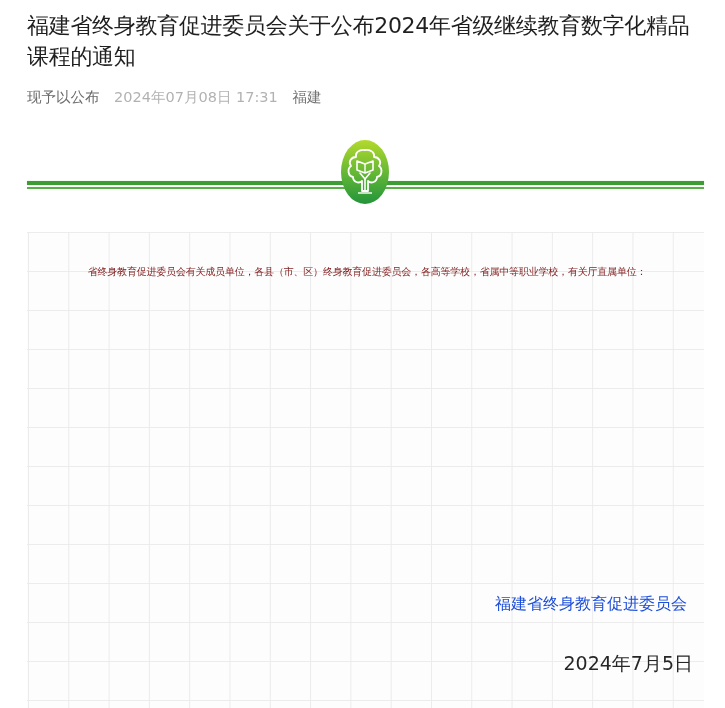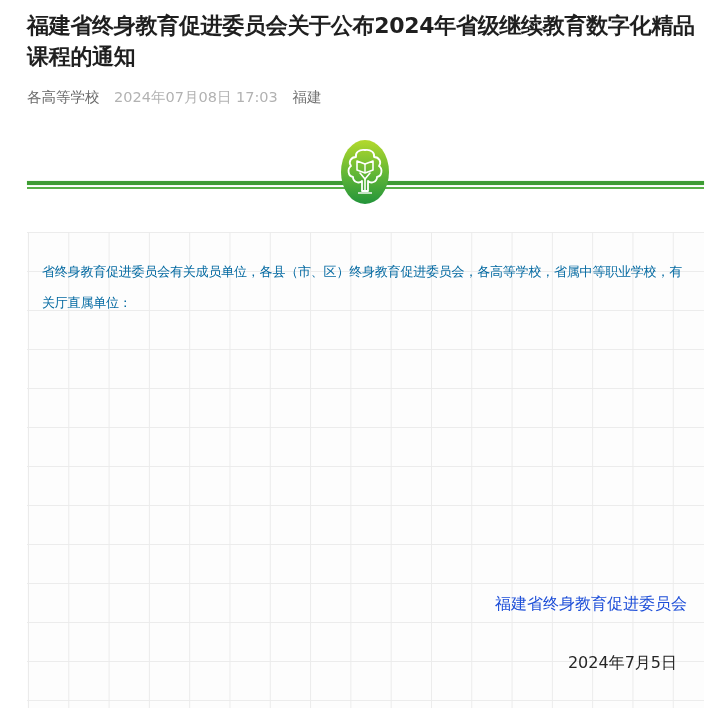--- a/index.html
+++ b/index.html
@@ -18,21 +18,21 @@
     .title {
       position: absolute;
       left: 27px;
       top: 10px;
       width: 680px;
       font-size: 22px;
       line-height: 31px;
       color: #1f1f1f;
       letter-spacing: -0.3px;
       margin: 0;
-      font-weight: bold;
+      font-weight: normal;
     }
     .meta {
       position: absolute;
       left: 27px;
       top: 86px;
       font-size: 14.5px;
       line-height: 22px;
       white-space: nowrap;
     }
     .meta .account {
@@ -90,58 +90,59 @@
         linear-gradient(to right, #ebebeb 1px, transparent 1px),
         linear-gradient(to bottom, #ececec 1px, transparent 1px);
       background-size: 40.3px 39px;
       background-position: 1px 0px;
     }
     .body-text {
       position: absolute;
       left: 42px;
       top: 256px;
       width: 650px;
-      font-size: 13px;
+      font-size: 10px;
       line-height: 31px;
-      color: #0369a1;
+      color: #7f1d1d;
       letter-spacing: -0.2px;
+      text-align: center;
     }
     .body-text p {
       margin: 0;
     }
     .body-text .indent {
       text-indent: 32px;
     }
     .signature {
       position: absolute;
       right: 38px;
       top: 592px;
       font-size: 16px;
       line-height: 24px;
       color: #1d4ed8;
       white-space: nowrap;
     }
     .sign-date {
       position: absolute;
-      right: 48px;
+      right: 32px;
       top: 651px;
-      font-size: 16px;
+      font-size: 19px;
       line-height: 24px;
       color: #262626;
       white-space: nowrap;
     }
   </style>
 </head>
 <body>
 
 <h1 class="title">福建省终身教育促进委员会关于公布2024年省级继续教育数字化精品课程的通知</h1>
 
 <div class="meta">
-  <span class="account">各高等学校</span>
-  <span class="date">2024年07月08日 17:03</span>
+  <span class="account">现予以公布</span>
+  <span class="date">2024年07月08日 17:31</span>
   <span class="loc">福建</span>
 </div>
 
 <div class="banner">
   <div class="rule-thick"></div>
   <div class="rule-thin"></div>
   <svg class="logo" viewBox="0 0 50 66" xmlns="http://www.w3.org/2000/svg">
     <defs>
       <linearGradient id="lg" x1="0" y1="0" x2="0" y2="1">
         <stop offset="0" stop-color="#b3d92c"></stop>

